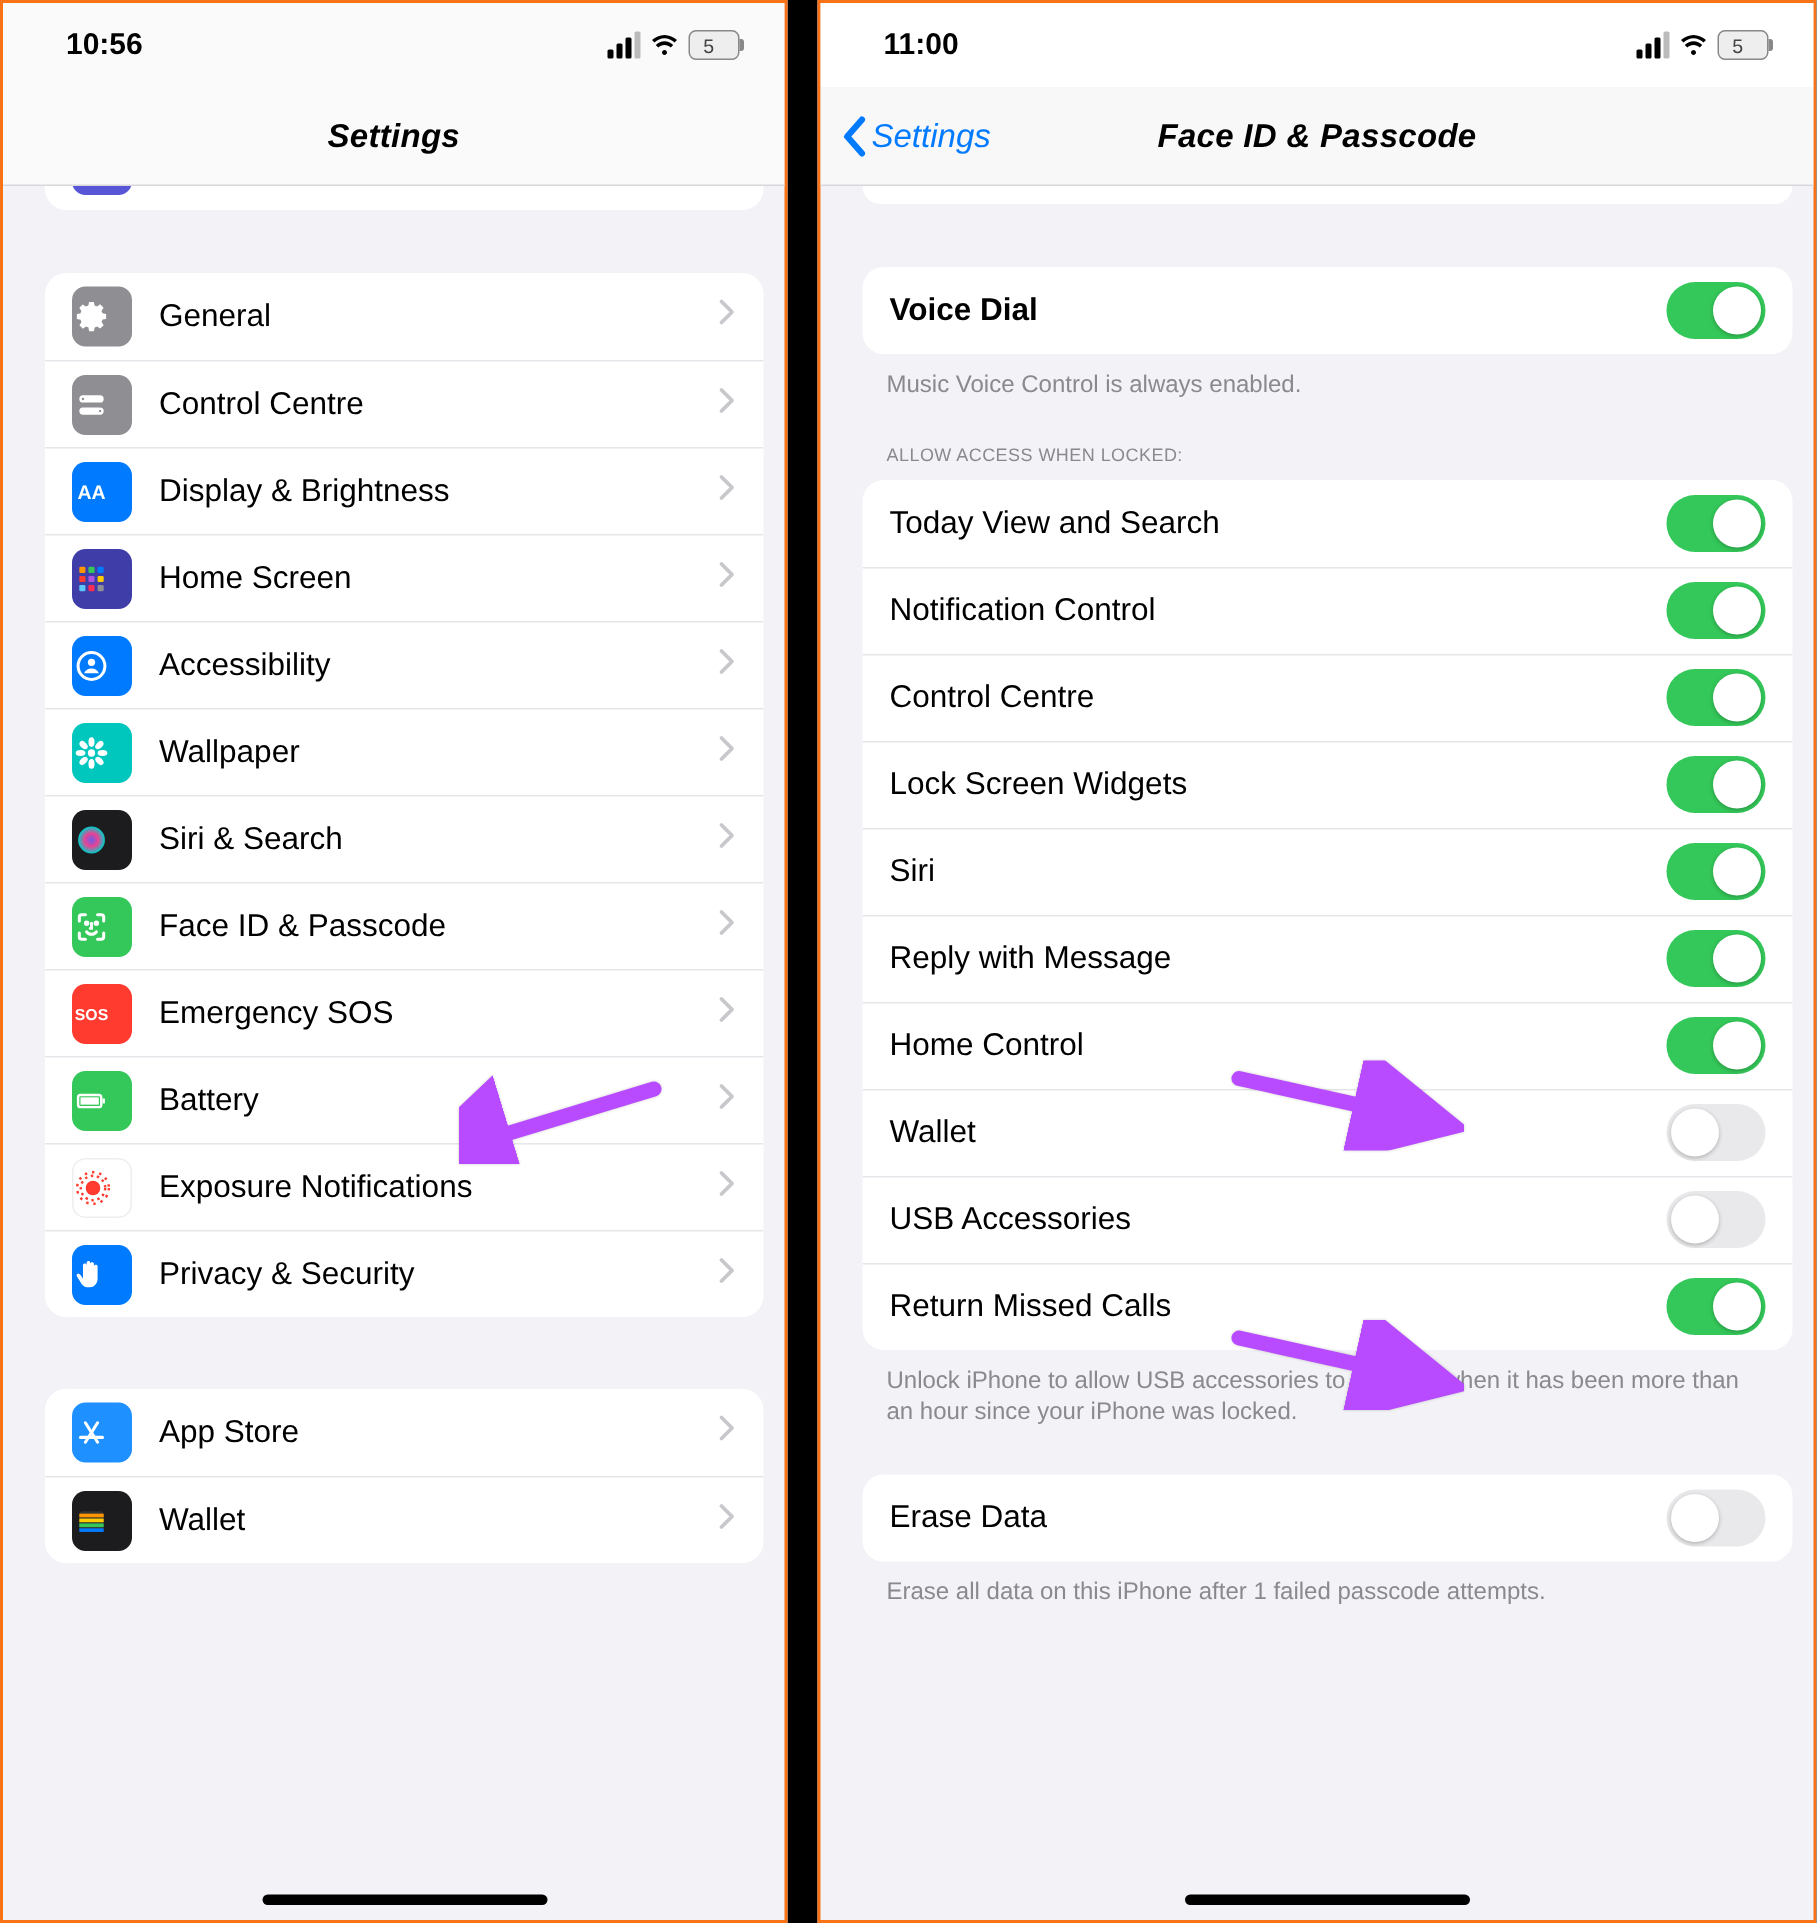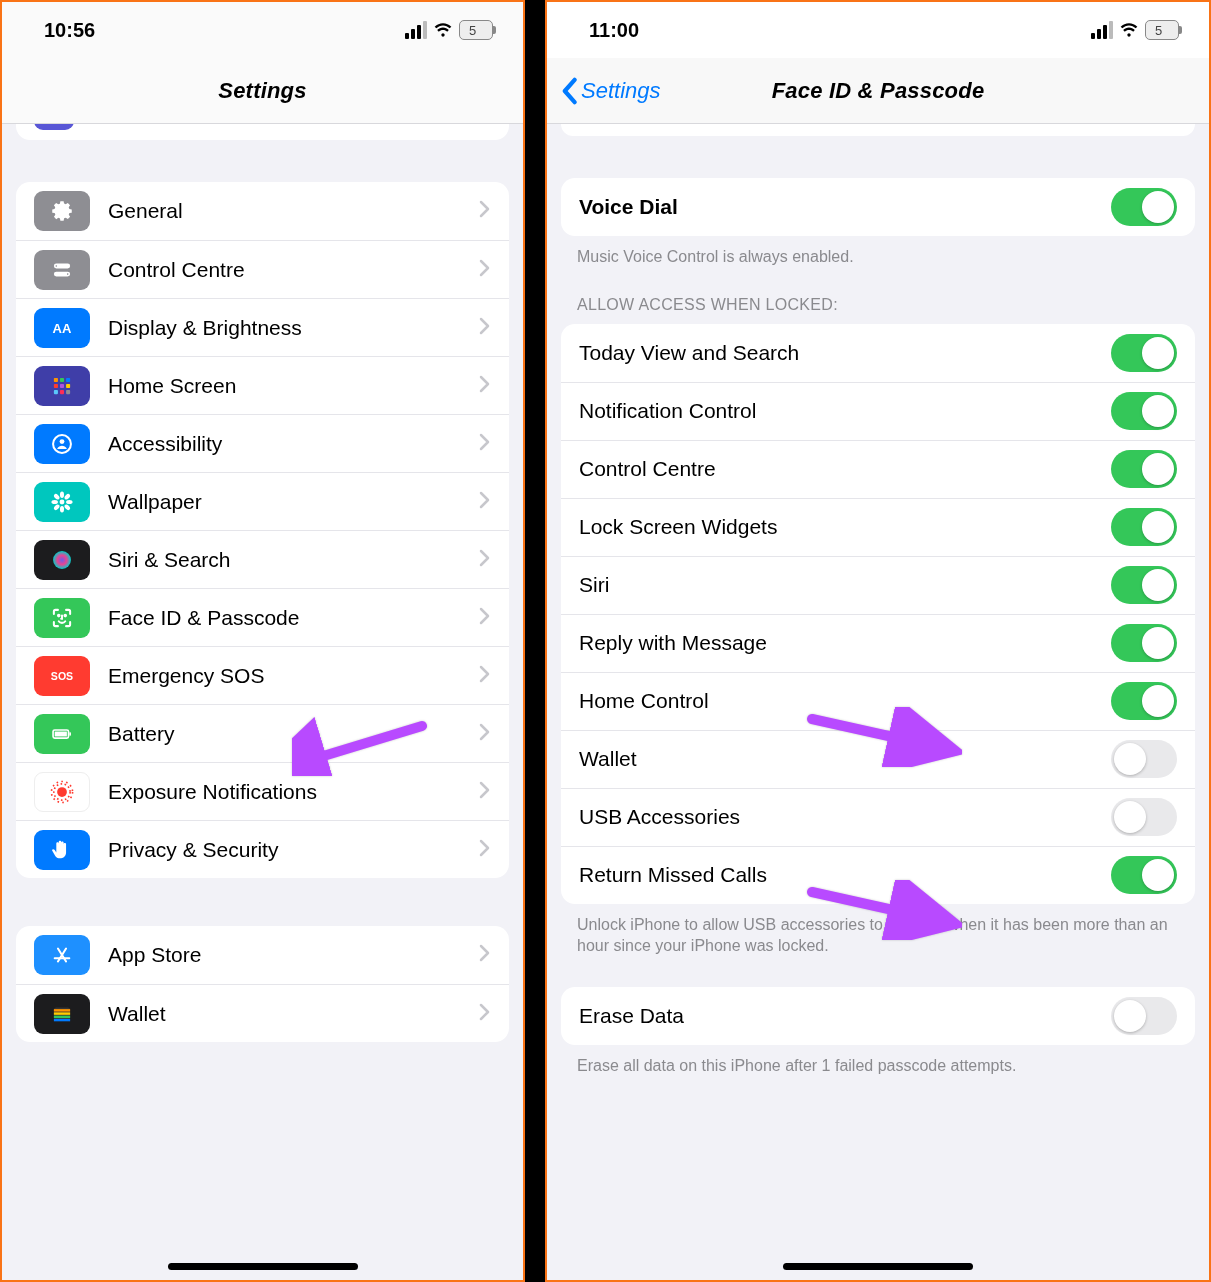--- a/index.html
+++ b/index.html
@@ -59,21 +59,21 @@
   }
   .phone-left .nav { background:#fafafa;}
   .nav-title { font-size:22px; font-weight:600; letter-spacing:0.2px;}
   .nav-back {
     position:absolute; left:12px; top:0; bottom:0;
     display:flex; align-items:center; gap:2px;
     color:#007aff; font-size:22px;
   }
   .nav-back svg{ width:20px; height:28px; }
 
-  .scroll { flex:1; overflow:hidden; position:relative; }
+  .scroll { flex:1; overflow:hidden; position:relative;margin-left:14px; }
 
   
   .group {
     background:#fff;
     margin: 0 14px;
     border-radius: 14px;
     overflow:hidden;
   }
   .row {
     display:flex; align-items:center;
@@ -88,30 +88,30 @@
   .chev svg{width:12px; height:18px;}
 
   .footer-text {
     color:#8a8a8e;
     font-size:16px;
     padding: 10px 30px 0 30px;
     line-height:1.35;
   }
   .header-text {
     color:#8a8a8e;
-    font-size:16px;
+    font-size:12px;
     padding: 28px 30px 10px 30px;
     letter-spacing:0.3px;
   }
 
   
   .app-icon {
-    width:56px; height:40px; border-radius:9px;
+    width:40px; height:40px; border-radius:9px;
     margin-right:18px;
-    display:flex; align-items:center; justify-content:center;
+    display:flex; align-items:center; justify-content:flex-start;
     font-size:20px; color:#fff; font-weight:500;
     flex-shrink:0;
     background-size:cover;
   }
   .app-icon svg { width:26px; height:26px; fill:#fff;}
 
   
   .toggle {
     width:66px; height:38px; border-radius:20px;
     background:#e9e9eb; position:relative;

